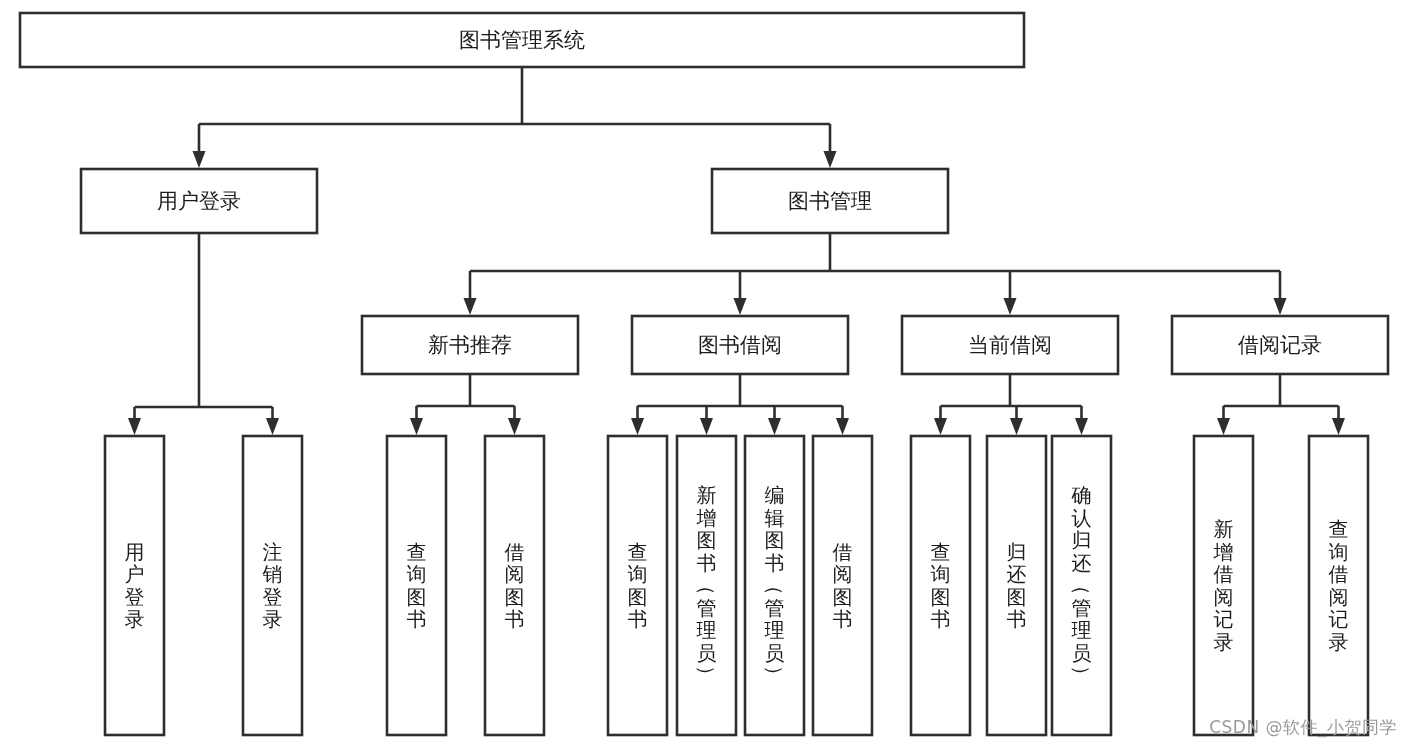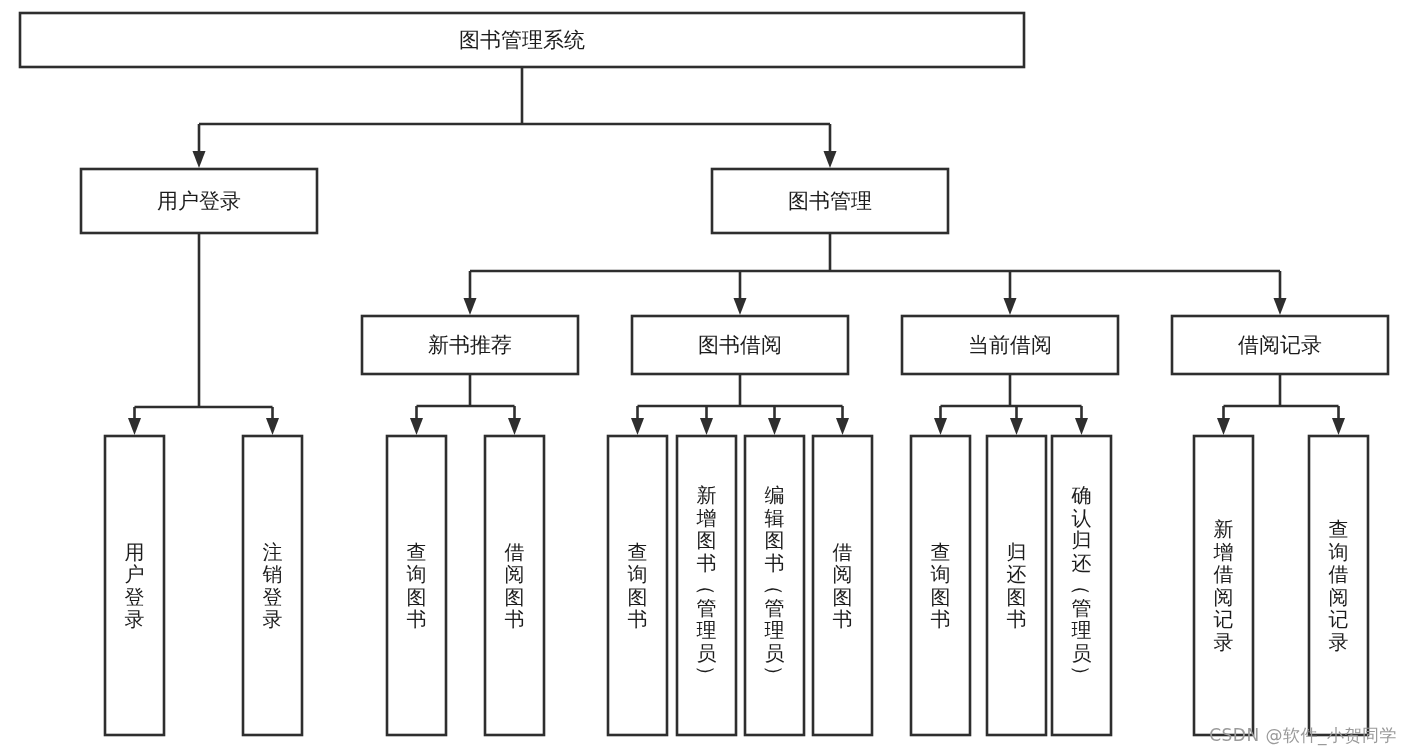--- a/index.html
+++ b/index.html
@@ -65,21 +65,21 @@
   .vlabel span.vchar {
     display: block;
     text-align: center;
   }
   .vlabel span.vchar.rot {
     transform: rotate(90deg);
   }
   .watermark {
     position: absolute;
     right: 8px;
-    bottom: 0;
+    bottom: 8px;
     font-family: "DejaVu Sans", "Liberation Sans", sans-serif;
     font-size: 17px;
     color: #9a9a9a;
     letter-spacing: 0.5px;
     white-space: nowrap;
   }
 </style>
 </head>
 <body>
 

